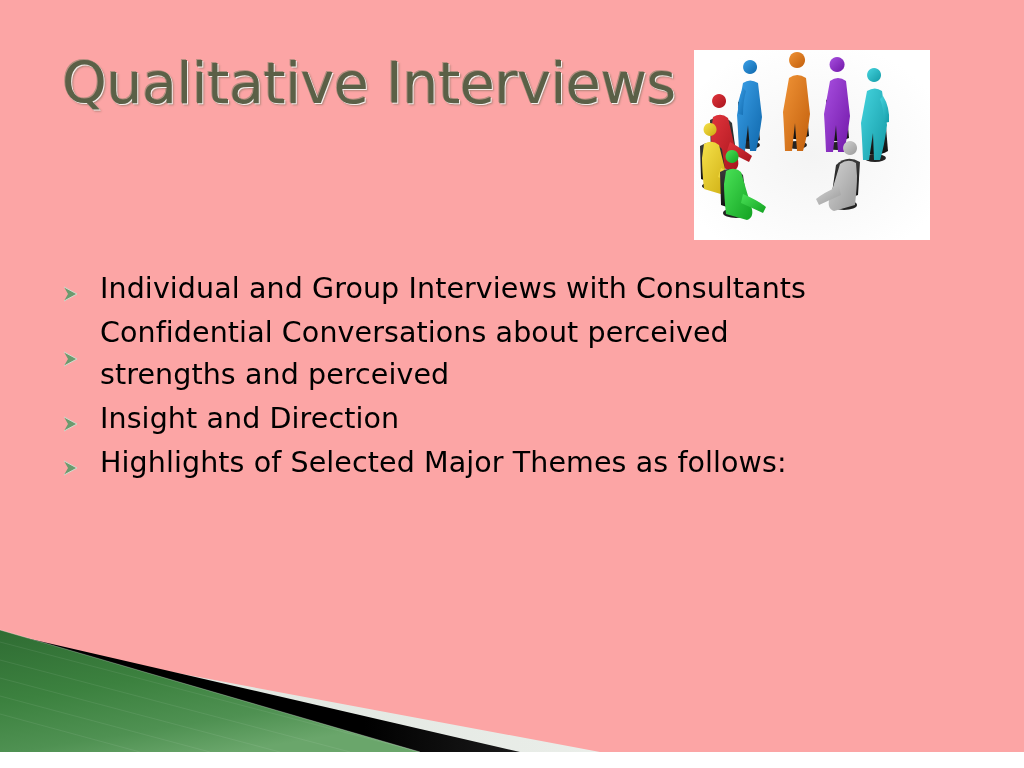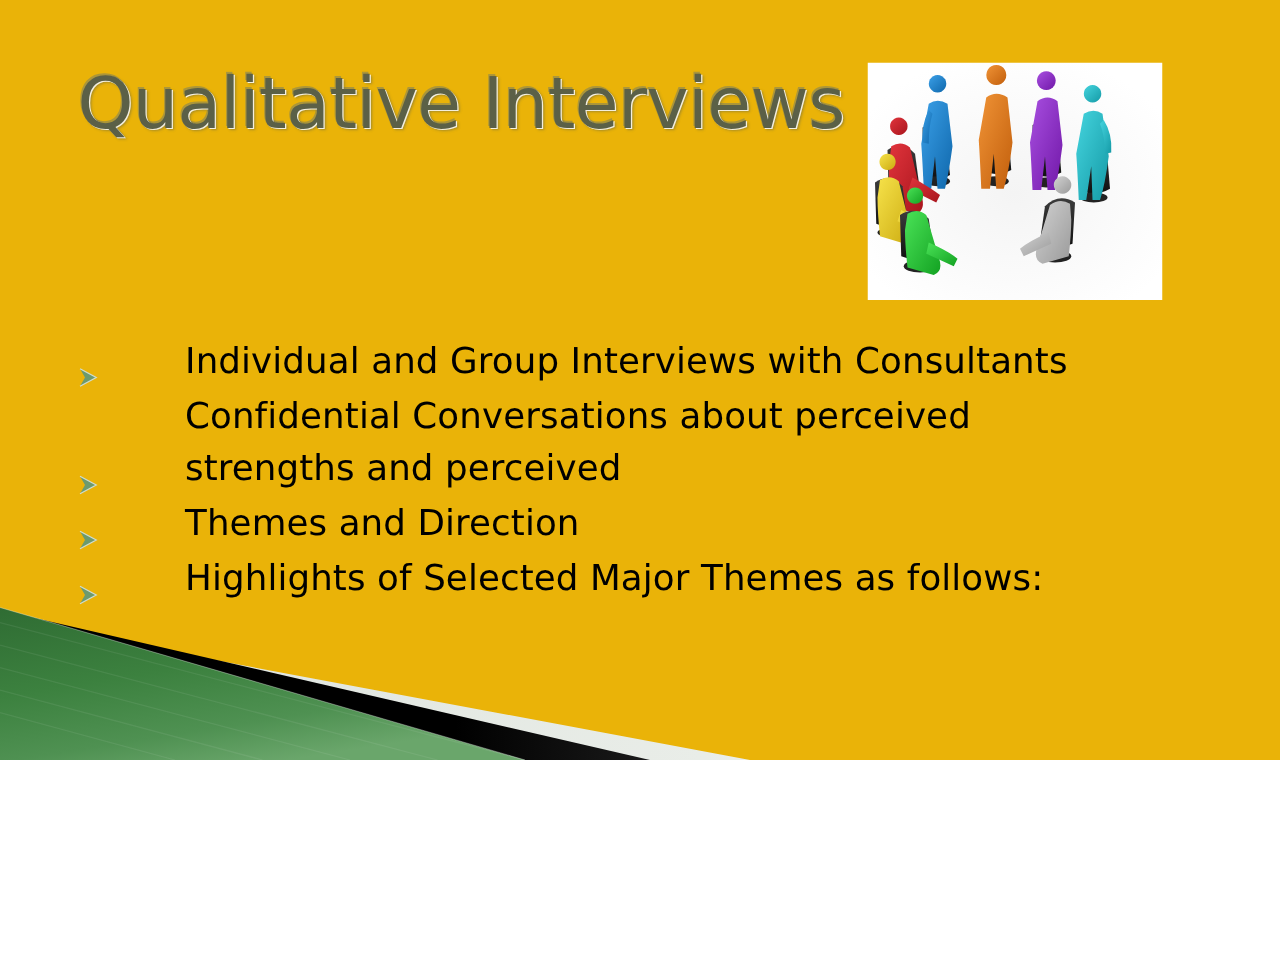--- a/index.html
+++ b/index.html
@@ -7,22 +7,22 @@
     padding: 0;
     background: #ffffff;
   }
   body {
     font-family: "Liberation Sans", sans-serif;
   }
 
   #slide {
     position: relative;
     width: 1024px;
-    height: 608px;
-    background: #eab308;
+    height: 752px;
+    background: #fca5a5;
     overflow: hidden;
   }
 
   
   #slide-title {
     position: absolute;
     left: 62px;
     top: 52px;
     width: 640px;
     font-family: "DejaVu Sans", sans-serif;
@@ -50,23 +50,22 @@
 
   
   #body-list {
     position: absolute;
     left: 62px;
     top: 268px;
     width: 880px;
   }
   .bullet-row {
     display: flex;
-    align-items: flex-end;
+    align-items: center;
     margin-bottom: 2px;
-    gap: 48px;
   }
   .bullet-marker {
     flex: 0 0 38px;
     width: 38px;
     padding-top: 9px;
     line-height: 1;
     text-align: left;
   }
   .bullet-marker svg { display: block; }
   .bullet-text {
@@ -231,21 +230,21 @@
       <span class="bullet-text wrap-two">Confidential Conversations about perceived strengths and perceived</span>
     </div>
 
     <div class="bullet-row">
       <span class="bullet-marker">
         <svg width="18" height="16" viewBox="0 0 18 16" xmlns="http://www.w3.org/2000/svg" aria-hidden="true">
           <path d="M2 1 L15 8 L2 15 L6 8 Z" fill="#6c9a6e"></path>
           <path d="M2 1 L15 8 L2 15" fill="none" stroke="#cfdccf" stroke-width="1"></path>
         </svg>
       </span>
-      <span class="bullet-text">Themes and Direction</span>
+      <span class="bullet-text">Insight and Direction</span>
     </div>
 
     <div class="bullet-row">
       <span class="bullet-marker">
         <svg width="18" height="16" viewBox="0 0 18 16" xmlns="http://www.w3.org/2000/svg" aria-hidden="true">
           <path d="M2 1 L15 8 L2 15 L6 8 Z" fill="#6c9a6e"></path>
           <path d="M2 1 L15 8 L2 15" fill="none" stroke="#cfdccf" stroke-width="1"></path>
         </svg>
       </span>
       <span class="bullet-text">Highlights of Selected Major Themes as follows:</span>

